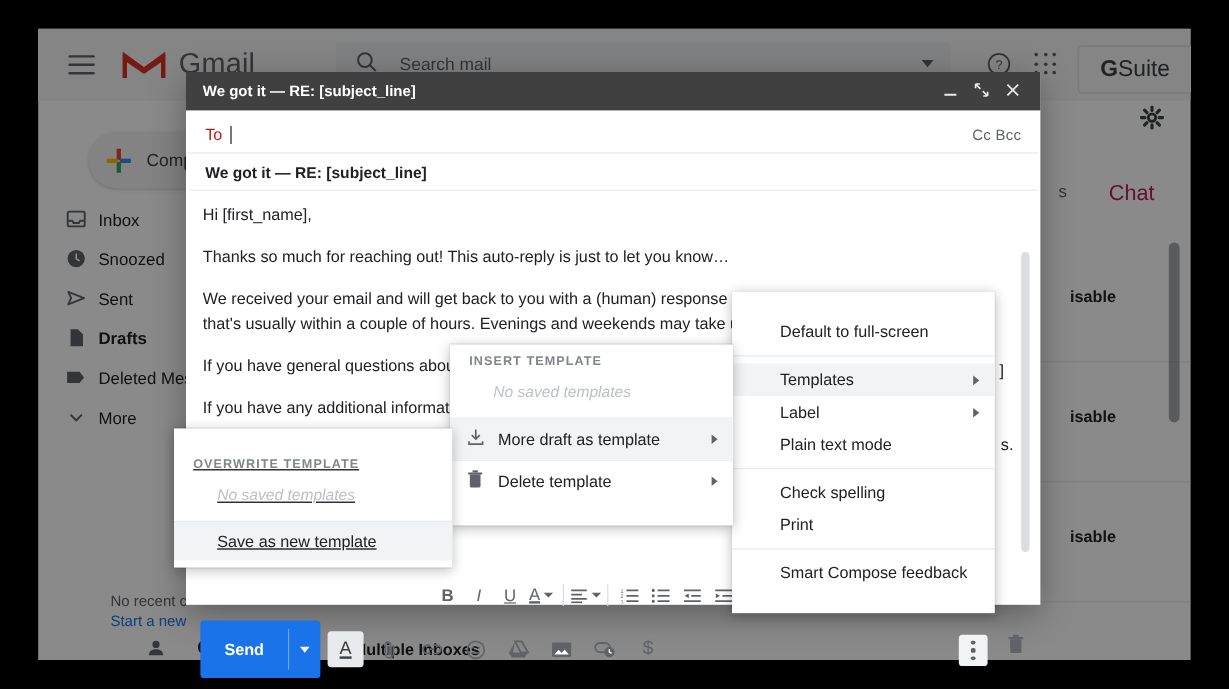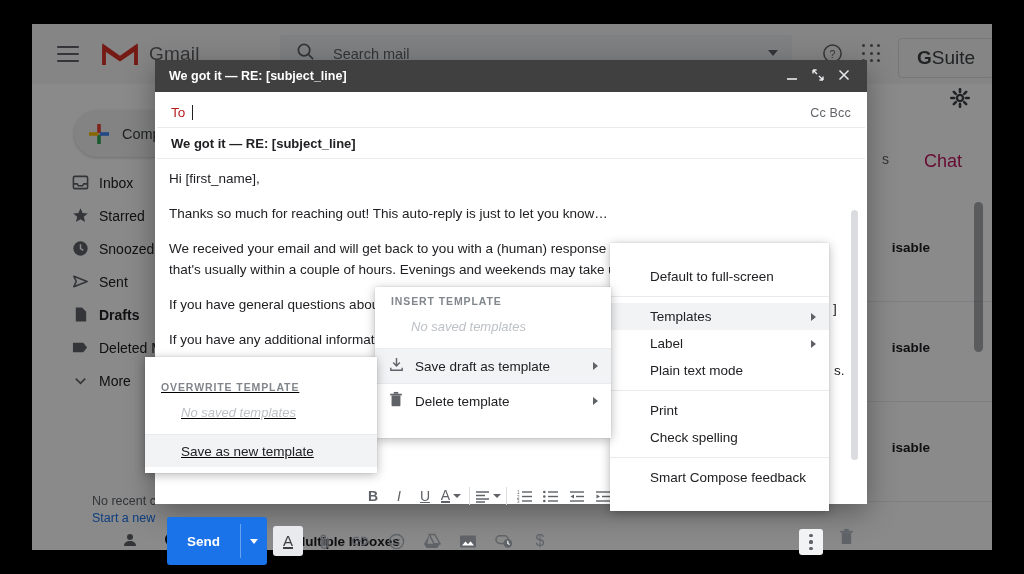--- a/index.html
+++ b/index.html
@@ -38,21 +38,21 @@
   #hamburger {
     width: 22px; height: 16px; margin-left: 25px;
     display: flex; flex-direction: column; justify-content: space-between;
   }
   #hamburger i { display:block; height:2px; background:#5f6368; border-radius:1px;}
   .gmail-logo {
     display: flex; align-items: center; margin-left: 22px;
   }
   .m-mark { width: 38px; height: 28px; position: relative; }
   .gmail-word {
-    font-size: 19px; color: #5f6368; margin-left: 10px; letter-spacing: .2px;
+    font-size: 24px; color: #5f6368; margin-left: 10px; letter-spacing: .2px;
   }
   #searchbar {
     position: absolute; left: 248px; top: 11px; width: 512px; height: 37px;
     background: #eceff1; border-radius: 3px;
     display: flex; align-items: center;
   }
   #searchbar .s-icon { margin-left: 16px; }
   #search-input-text {
     margin-left: 18px; font-size: 14.5px; color: #5f6368;
   }
@@ -87,21 +87,20 @@
   }
   #plus-icon { margin-left: 14px; width: 22px; height: 22px; position: relative; }
   #compose-label { font-size: 14.5px; color: #3c4043; margin-left: 12px; }
 
   
   #sidebar { position: absolute; left: 0; top: 142px; width: 210px; }
   .nav-item {
     height: 33px; display: flex; align-items: center;
     padding-left: 50px; font-size: 14px; color: #202124;
     position: relative;
-    margin-left: 17px;
   }
   .nav-item.bold { font-weight: 700; }
   .nav-icon {
     position: absolute; left: 22px; top: 50%; transform: translateY(-50%);
     width: 18px; height: 18px; display:flex; align-items:center; justify-content:center;
   }
 
   
   #gear-icon { position: absolute; left: 918px; top: 64px; }
   
@@ -326,28 +325,20 @@
 
     <div id="sidebar">
       <div class="nav-item">
         <span class="nav-icon">
           <svg width="17" height="17" viewBox="0 0 18 18">
             <rect x="1.5" y="2.5" width="15" height="13" rx="1.5" fill="none" stroke="#5f6368" stroke-width="1.7"></rect>
             <path d="M1.5 10.5h4l1.2 2h4.6l1.2-2h4" fill="none" stroke="#5f6368" stroke-width="1.7"></path>
           </svg>
         </span>
         <span>Inbox</span>
-      </div>
-      <div class="nav-item">
-        <span class="nav-icon">
-          <svg width="17" height="17" viewBox="0 0 18 18">
-            <path d="M9 1.3l2.2 5.1 5.5.45-4.2 3.6 1.3 5.35L9 12.9l-4.8 2.9 1.3-5.35-4.2-3.6 5.5-.45z" fill="#5f6368"></path>
-          </svg>
-        </span>
-        <span>Starred</span>
       </div>
       <div class="nav-item">
         <span class="nav-icon">
           <svg width="17" height="17" viewBox="0 0 18 18">
             <circle cx="9" cy="9" r="7.6" fill="#5f6368"></circle>
             <path d="M9 4.6v4.6l3 1.8" fill="none" stroke="#fff" stroke-width="1.5"></path>
           </svg>
         </span>
         <span>Snoozed</span>
       </div>
@@ -648,43 +639,43 @@
     </div>
     <div class="mi">
       <span>Label</span>
       <span class="arrow"></span>
     </div>
     <div class="mi">
       <span>Plain text mode</span>
     </div>
     <div class="menu-sep"></div>
     <div class="mi">
+      <span>Check spelling</span>
+    </div>
+    <div class="mi">
       <span>Print</span>
-    </div>
-    <div class="mi">
-      <span>Check spelling</span>
     </div>
     <div class="menu-sep"></div>
     <div class="mi">
       <span>Smart Compose feedback</span>
     </div>
   </div>
 
   <div class="menu" id="menu-templates" style="padding-top:0;">
     <div class="menu-head">INSERT TEMPLATE</div>
     <div class="menu-empty">No saved templates</div>
     <div class="menu-sep" style="margin:0;"></div>
     <div class="mi hl" style="height:34px;">
       <span class="mi-icon">
         <svg width="17" height="17" viewBox="0 0 18 18">
           <path d="M9 2v8M5.5 7L9 10.5 12.5 7" fill="none" stroke="#5f6368" stroke-width="1.5"></path>
           <path d="M3 12.5V15h12v-2.5" fill="none" stroke="#5f6368" stroke-width="1.5"></path>
         </svg>
       </span>
-      <span>Save draft as template</span>
+      <span>More draft as template</span>
       <span class="arrow"></span>
     </div>
     <div class="menu-sep" style="margin:0;"></div>
     <div class="mi" style="height:34px;">
       <span class="mi-icon">
         <svg width="16" height="17" viewBox="0 0 18 19">
           <rect x="4" y="5" width="10" height="12" rx="1" fill="#5f6368"></rect>
           <rect x="2.5" y="3" width="13" height="2" fill="#5f6368"></rect>
           <rect x="6.5" y="1" width="5" height="2" fill="#5f6368"></rect>
         </svg>

